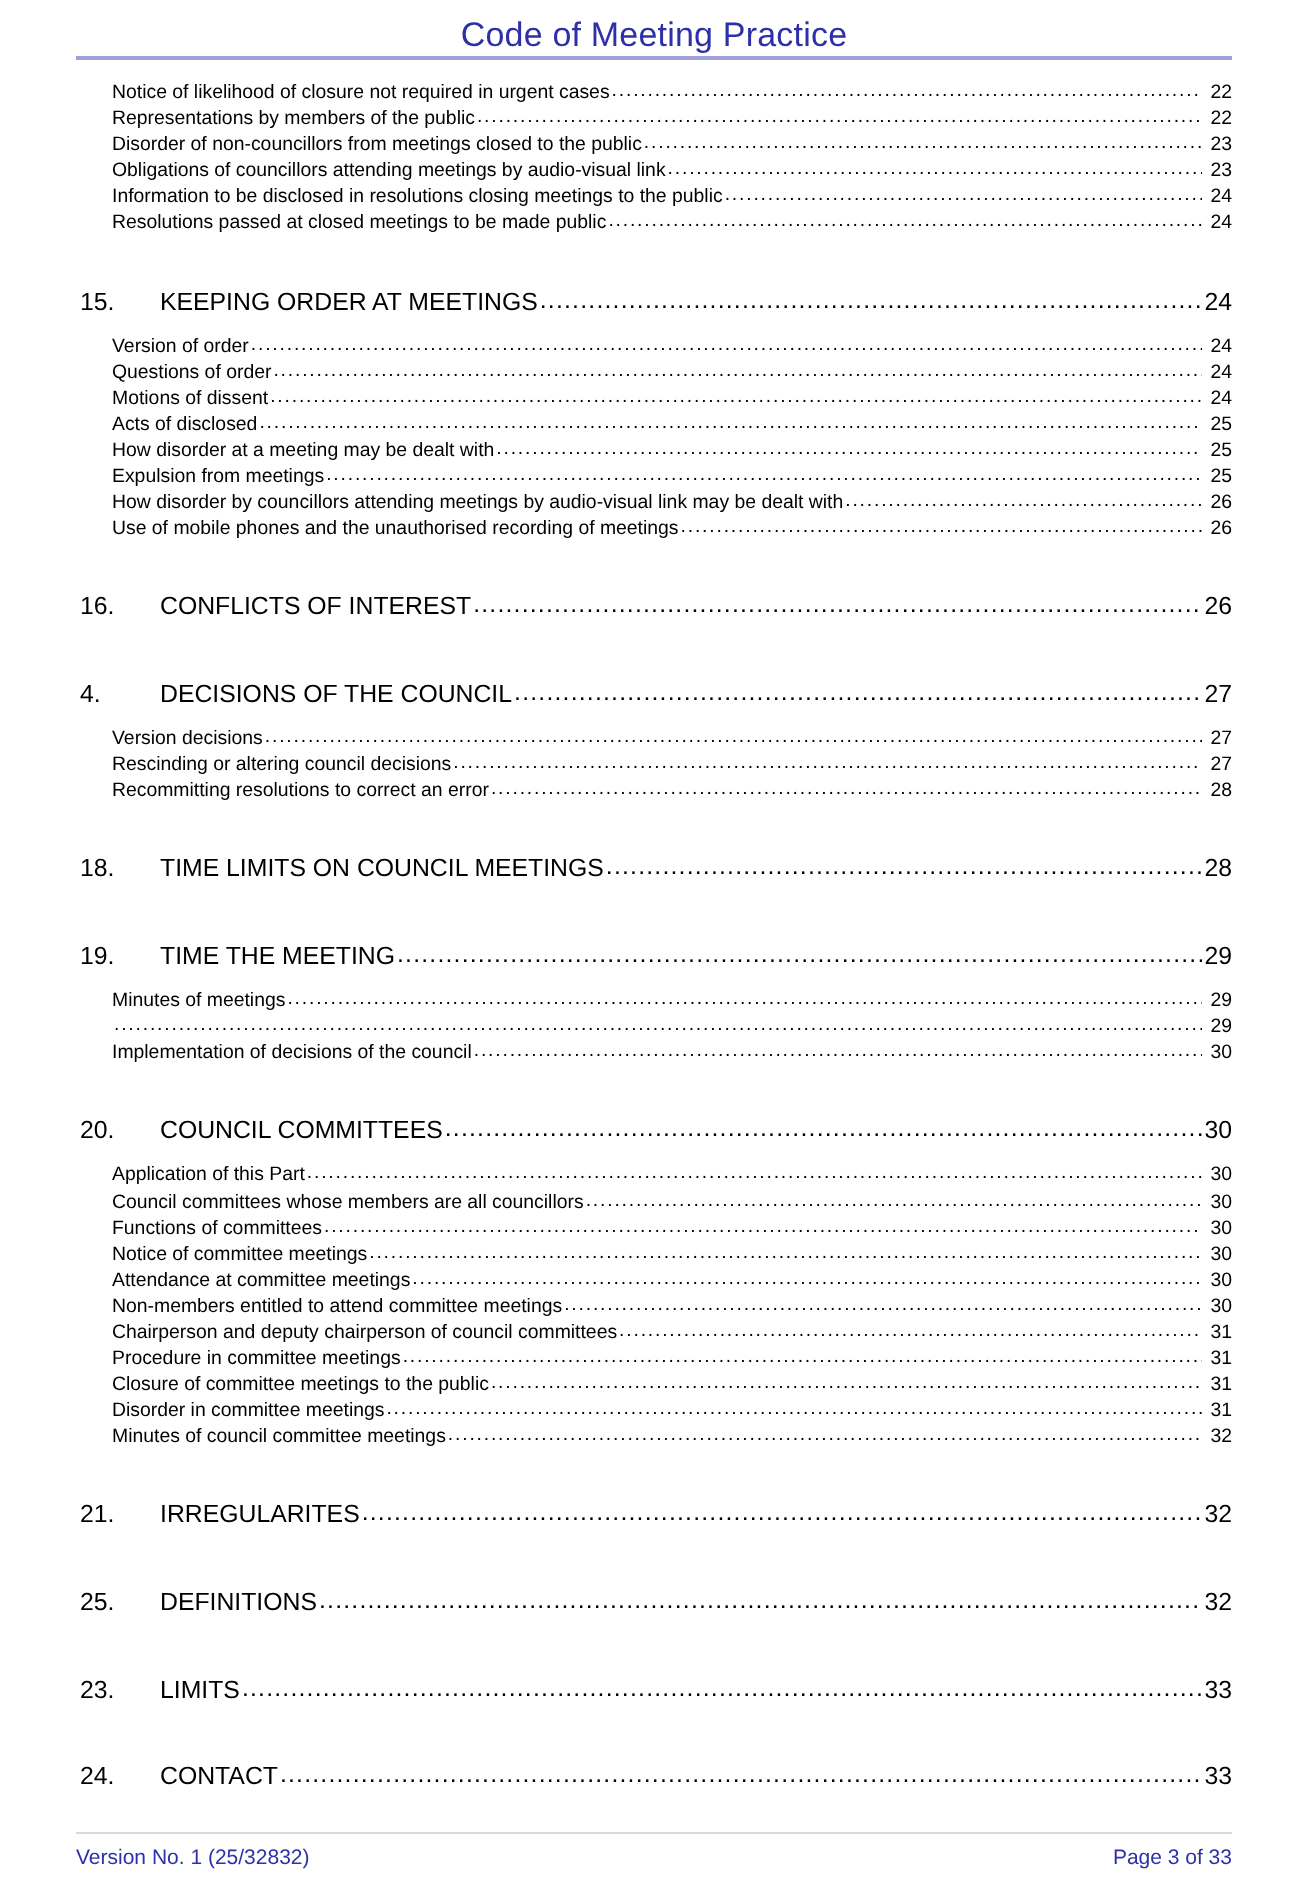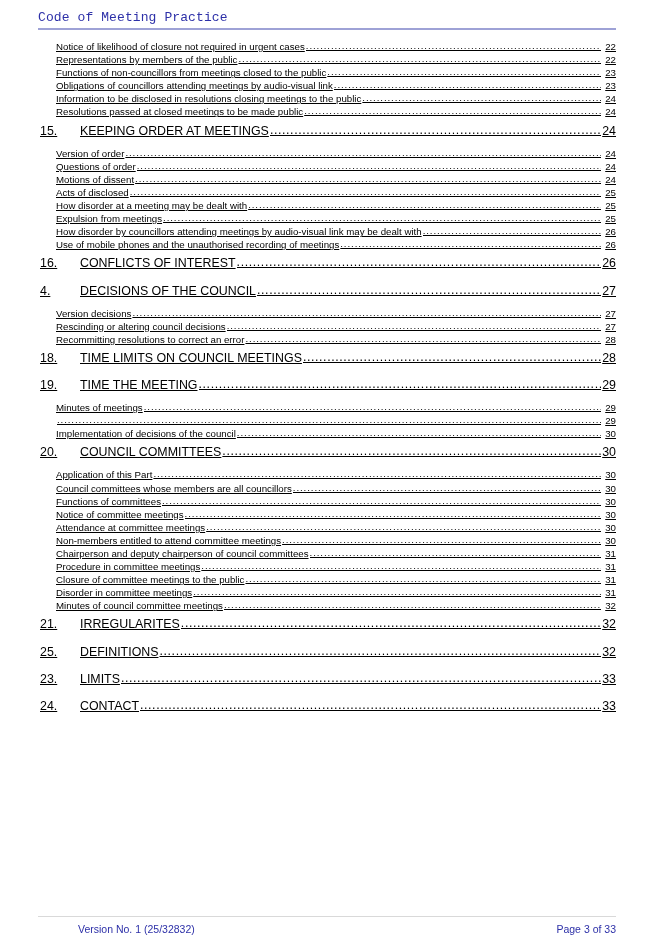--- a/index.html
+++ b/index.html
@@ -26,42 +26,40 @@
 
   
   .page-header {
     position: absolute;
     left: 38px;
     right: 40px;
     top: 10px;
     height: 24px;
   }
   .header-title {
-    font-size: 13px;
+    font-size: 17px;
     color: #2d30a8;
-    text-align: left;
+    text-align: center;
     line-height: 16px;
     white-space: nowrap;
     letter-spacing: 0.1px;
-    font-family: Liberation Mono, monospace;
   }
   .header-rule {
     margin-top: 2px;
     height: 2px;
     background: #9ea2d6;
     width: 100%;
   }
 
   
   .toc {
     position: absolute;
     left: 0;
     top: 40px;
     width: 656px;
-    text-decoration: underline;
   }
 
   .toc-entry {
     display: flex;
     align-items: baseline;
     width: 100%;
     box-sizing: border-box;
     padding-right: 40px;
   }
 
@@ -116,21 +114,21 @@
   }
 
   .pageno {
     flex: 0 0 auto;
     text-align: right;
     white-space: nowrap;
     min-width: 14px;
   }
 
   
-  .gap-before { margin-top: 1px; justify-content: flex-end; }
+  .gap-before { margin-top: 21px; justify-content: flex-end; }
   .gap-after  { margin-bottom: 4.5px; }
 
   
   .page-footer {
     position: absolute;
     left: 38px;
     right: 40px;
     bottom: 14px;
   }
   .footer-rule {
@@ -140,21 +138,20 @@
     margin-bottom: 5px;
   }
   .footer-row {
     display: flex;
     justify-content: space-between;
     align-items: flex-end;
     font-size: 10.5px;
     color: #2d30a8;
     line-height: 14px;
     white-space: nowrap;
-    margin-left: 40px;
   }
 </style>
 </head>
 <body>
 
 <div class="page">
 
   <div class="page-header">
     <div class="header-title">Code of Meeting Practice</div>
     <div class="header-rule"></div>
@@ -165,21 +162,21 @@
         <span class="title">Notice of likelihood of closure not required in urgent cases</span>
         <span class="leader"></span>
         <span class="pageno">22</span>
       </div>
       <div class="toc-entry lvl2">
         <span class="title">Representations by members of the public</span>
         <span class="leader"></span>
         <span class="pageno">22</span>
       </div>
       <div class="toc-entry lvl2">
-        <span class="title">Functions of non-councillors from meetings closed to the public</span>
+        <span class="title">Disorder of non-councillors from meetings closed to the public</span>
         <span class="leader"></span>
         <span class="pageno">23</span>
       </div>
       <div class="toc-entry lvl2">
         <span class="title">Obligations of councillors attending meetings by audio-visual link</span>
         <span class="leader"></span>
         <span class="pageno">23</span>
       </div>
       <div class="toc-entry lvl2">
         <span class="title">Information to be disclosed in resolutions closing meetings to the public</span>

